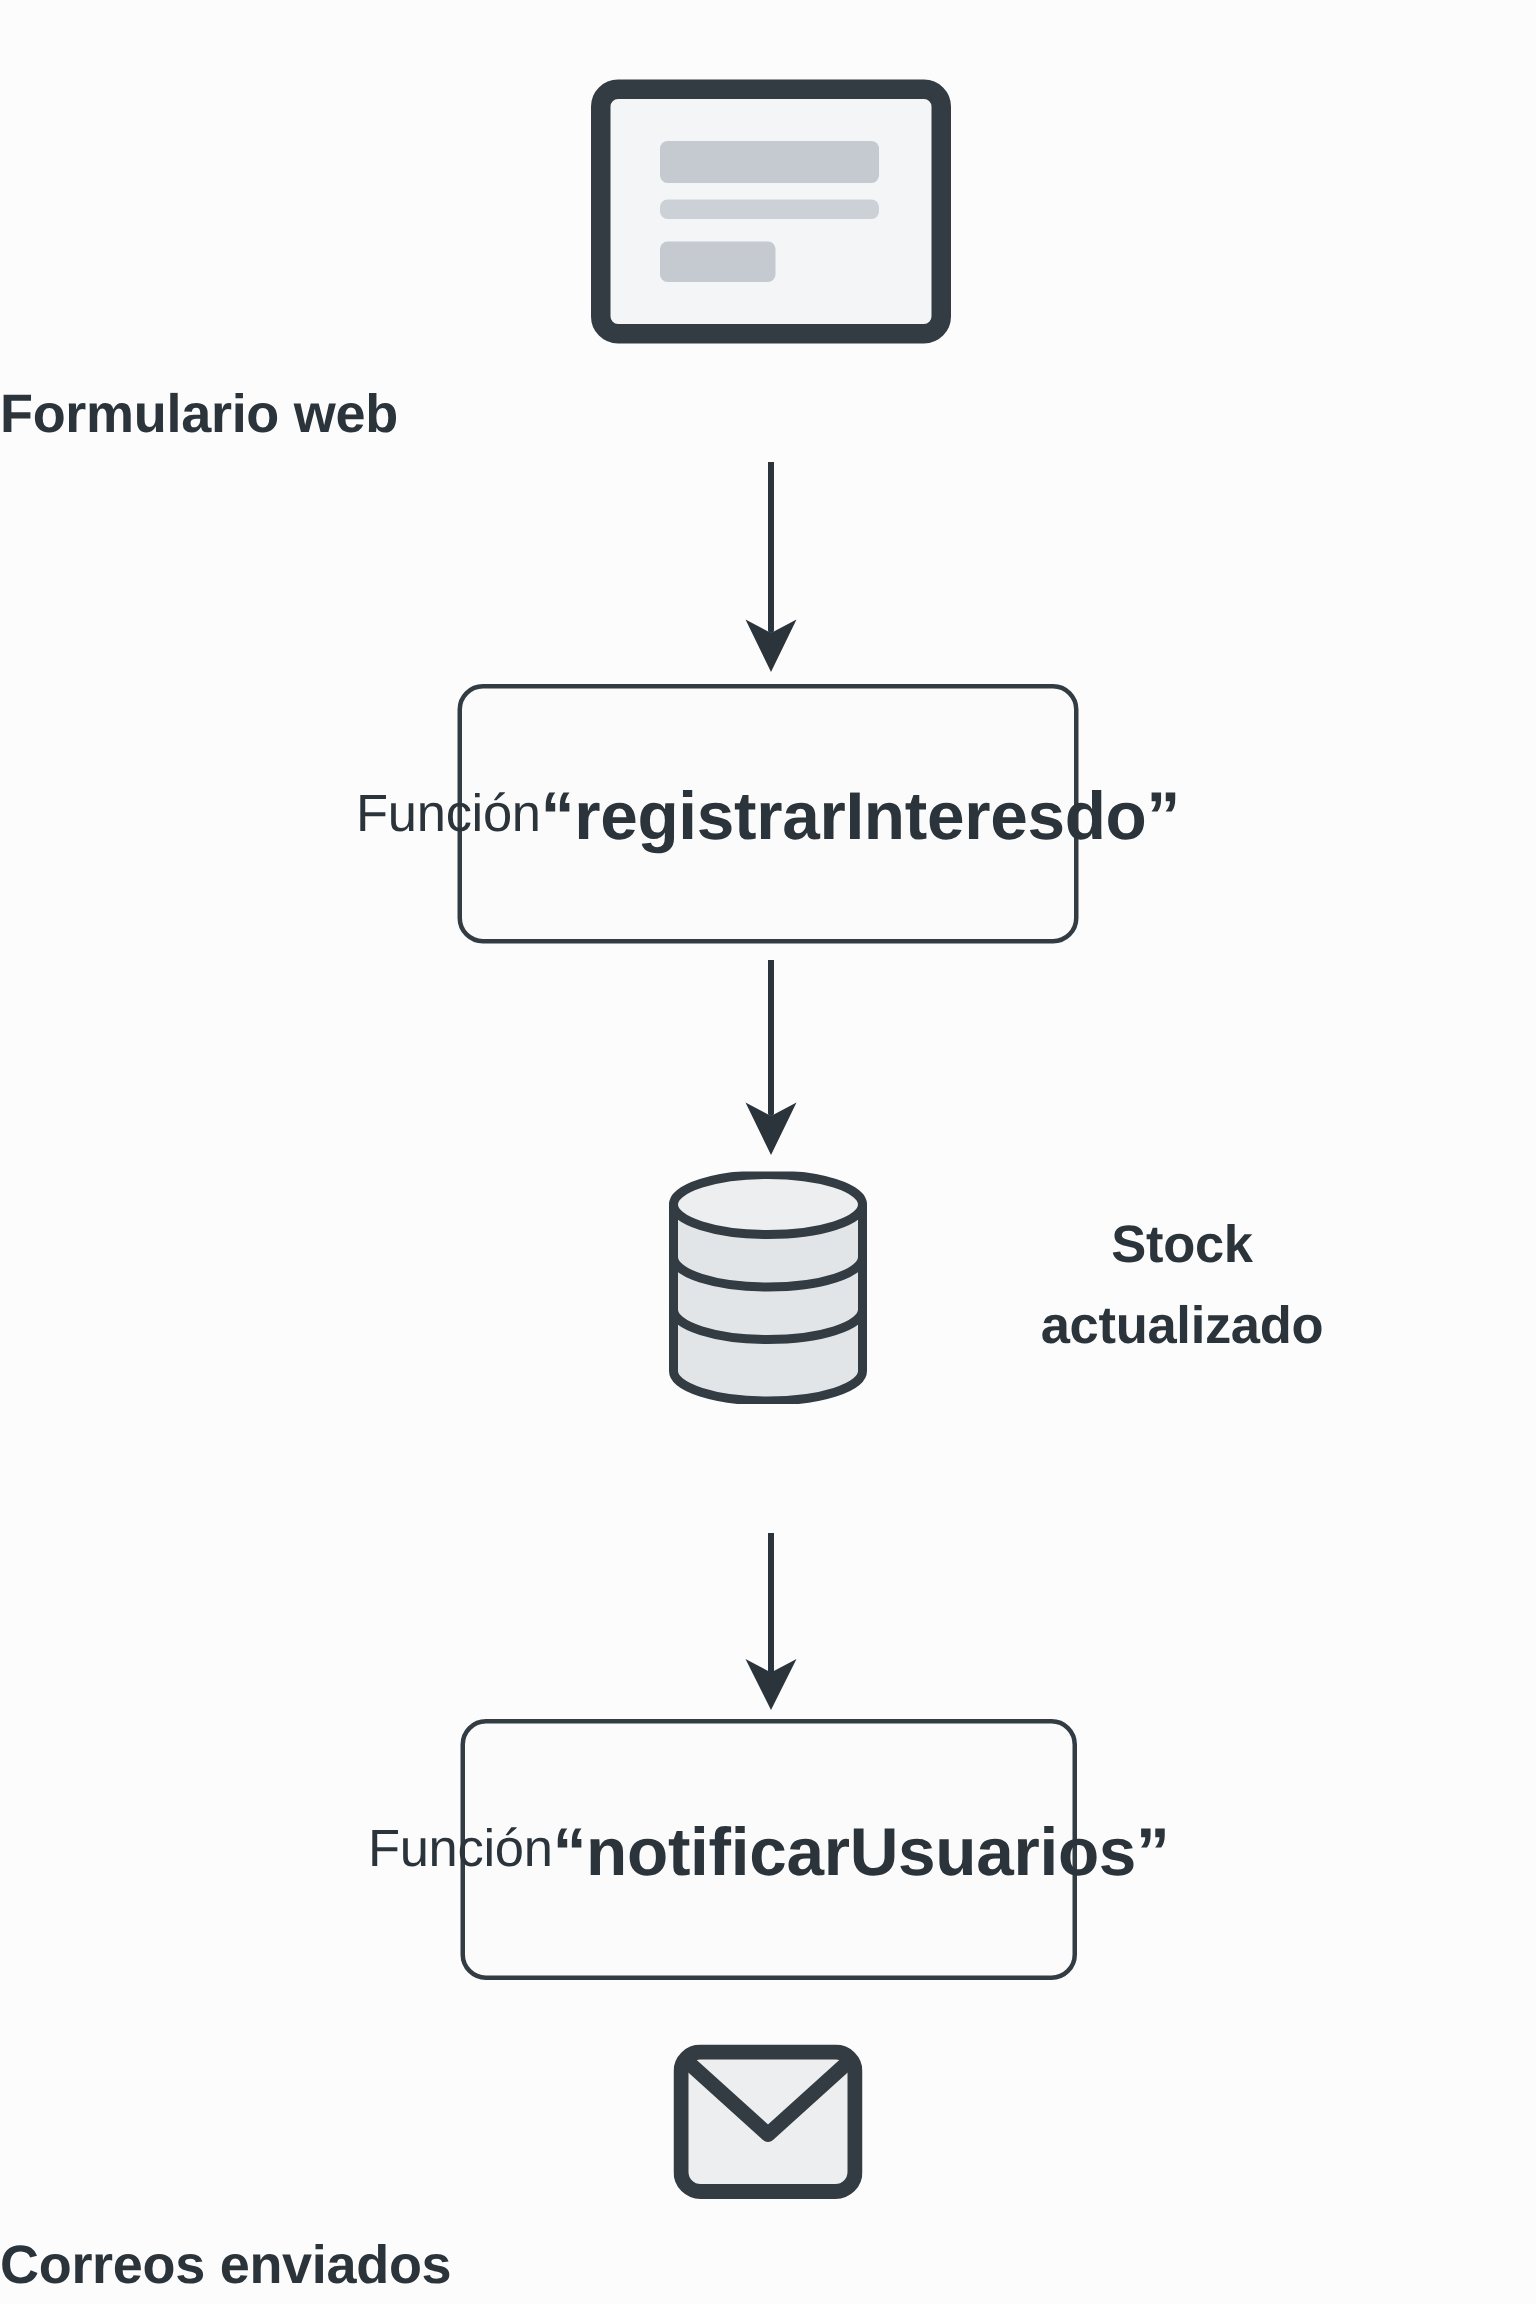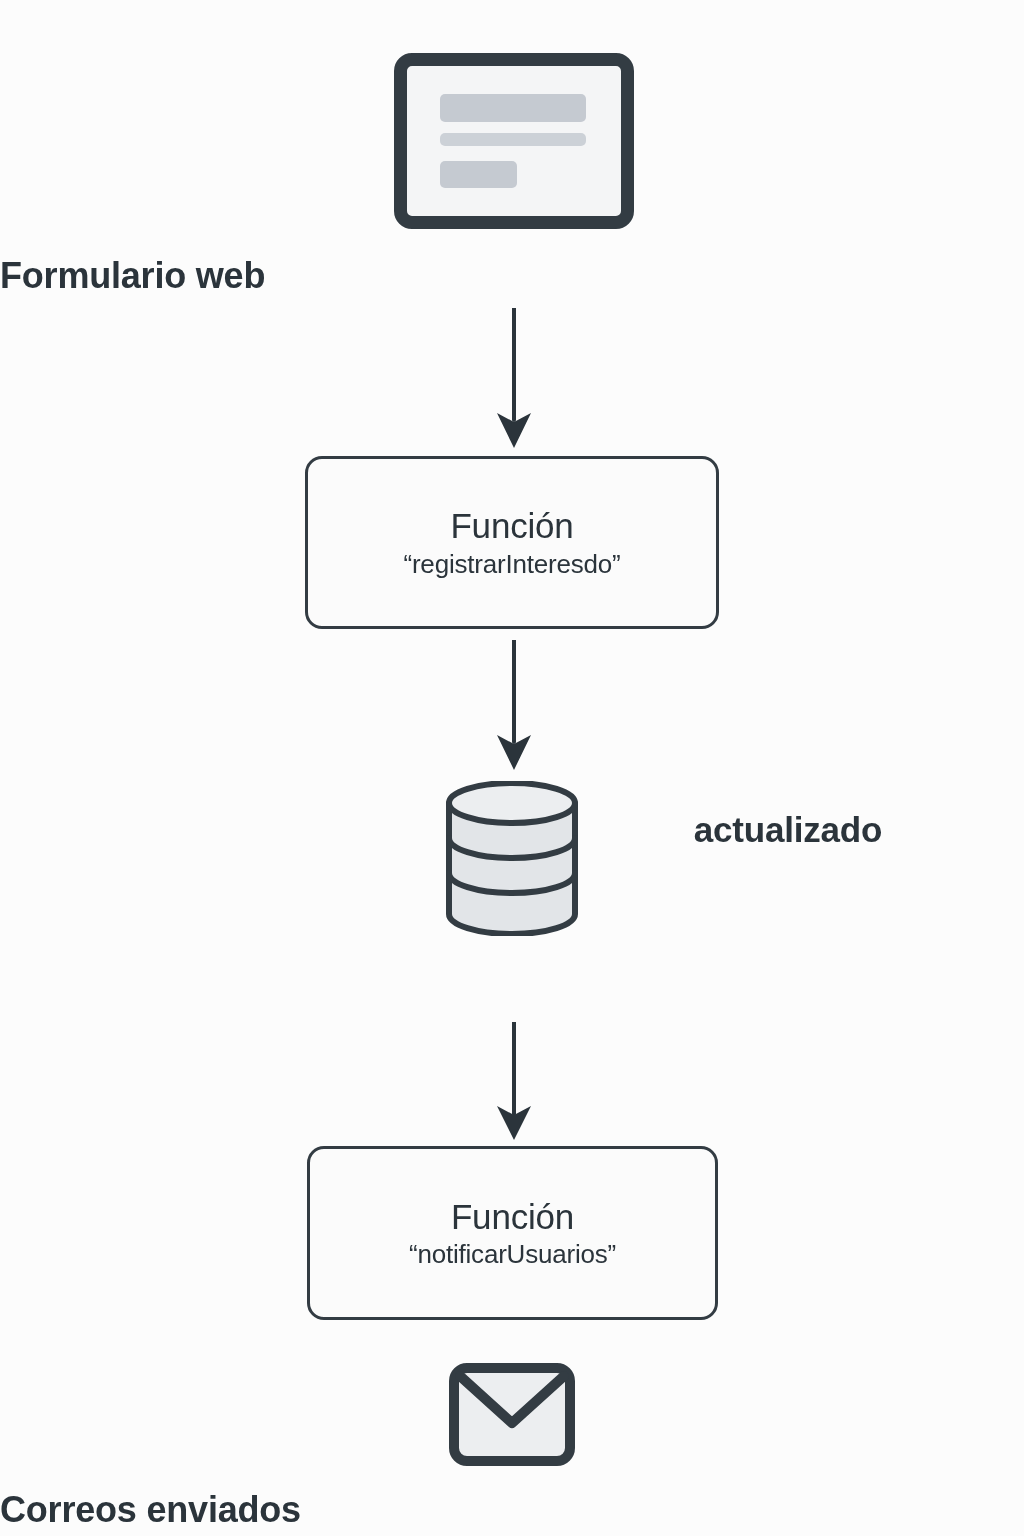--- a/index.html
+++ b/index.html
@@ -62,34 +62,34 @@
   .label-form { top: 255px; font-size: 36px; }
 
   
   .func-box {
     position: absolute;
     box-sizing: border-box;
     border: 3px solid #333c43;
     border-radius: 17px;
     background: #fbfbfb;
     display: flex;
-    flex-direction: column;
+    flex-direction: row;
     align-items: center;
     justify-content: center;
     color: #2b343b;
   }
   .func-box .line1 {
     font-size: 35px;
     font-weight: 400;
     line-height: 1.12;
     letter-spacing: -0.2px;
   }
   .func-box .line2 {
-    font-size: 26px;
-    font-weight: 400;
+    font-size: 45px;
+    font-weight: 700;
     line-height: 1.12;
     letter-spacing: -0.2px;
     margin-top: 4px;
   }
   #box-registrar { left: 305px; top: 456px; width: 414px; height: 173px; }
   #box-notificar { left: 307px; top: 1146px; width: 411px; height: 174px; }
 
   
   .db-icon {
     position: absolute;
@@ -163,20 +163,21 @@
     <path d="M6 22 L6 133 A63 20 0 0 0 132 133 L132 22 Z" fill="#e2e5e8" stroke="#333c43" stroke-width="6" stroke-linejoin="round"></path>
 
     <path d="M6 92 A63 20 0 0 0 132 92" fill="none" stroke="#333c43" stroke-width="6" stroke-linecap="round"></path>
 
     <path d="M6 57 A63 20 0 0 0 132 57" fill="none" stroke="#333c43" stroke-width="6" stroke-linecap="round"></path>
 
     <ellipse cx="69" cy="22" rx="63" ry="20" fill="#eceef0" stroke="#333c43" stroke-width="6"></ellipse>
   </svg>
 
   <div class="side-note">
+    <div>Stock</div>
     <div>actualizado</div>
   </div>
 
   <svg class="arrow" id="arrow-3" viewBox="0 0 60 120">
     <line x1="30" y1="0" x2="30" y2="92" stroke="#2b343b" stroke-width="4" stroke-linecap="round"></line>
     <path d="M30 118 L13 84 L30 93 L47 84 Z" fill="#2b343b"></path>
   </svg>
 
   <div class="func-box" id="box-notificar">
     <div class="line1">Función</div>

